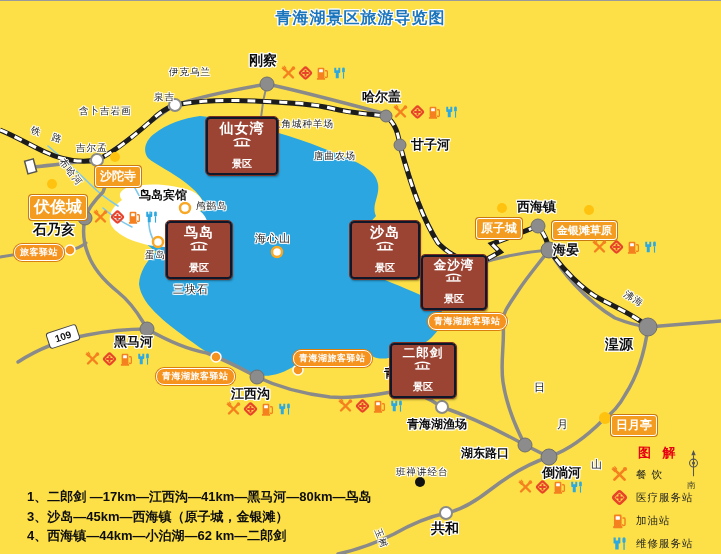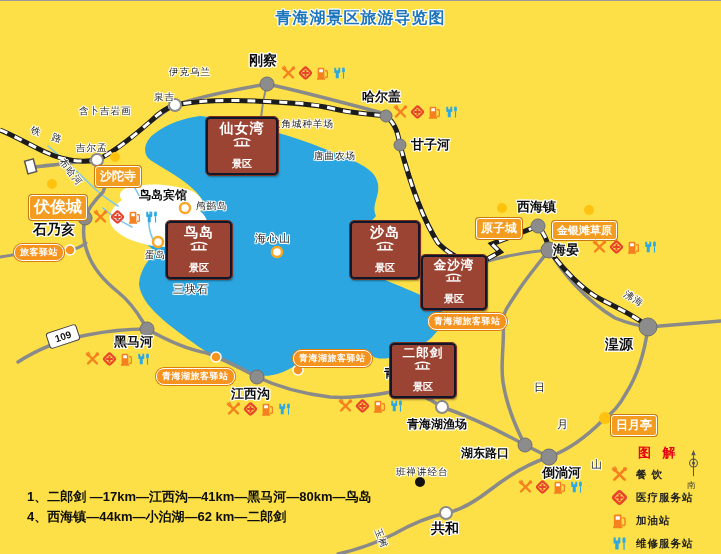--- a/index.html
+++ b/index.html
@@ -28,21 +28,21 @@
                  padding:1px 5px;white-space:nowrap;letter-spacing:0.5px;}
   .icon-row{position:absolute;display:flex;gap:2px;align-items:center;}
   .icon-row svg{width:15px;height:16px;}
   #road-sign-109{position:absolute;left:47px;top:328px;width:30px;height:15px;background:#fff;
                  border:1.5px solid #444;border-radius:3px;transform:rotate(-18deg);
                  font-size:10px;font-weight:bold;color:#111;text-align:center;line-height:15px;}
   #legend-title{position:absolute;left:638px;top:444px;font-size:13px;font-weight:bold;
                 color:#E60012;letter-spacing:4px;}
   .legend-row{position:absolute;display:flex;align-items:center;gap:8px;}
   .legend-row svg{width:17px;height:17px;}
-  .legend-row .lg-label{font-size:10.5px;font-weight:bold;color:#222;letter-spacing:1px;}
+  .legend-row .lg-label{font-size:10.5px;font-weight:normal;color:#222;letter-spacing:1px;}
   #compass{position:absolute;left:687px;top:449px;width:13px;height:30px;}
   #compass-south{position:absolute;left:687px;top:480px;font-size:8.5px;color:#333;}
   #routes{position:absolute;left:27px;top:439px;font-size:13px;font-weight:bold;color:#0d0d0d;
           line-height:19.5px;white-space:nowrap;margin-top:48px;}
   #routes .indent{padding-left:22px;}
   .rot{transform-origin:left top;}
 </style>
 </head>
 <body>
 
@@ -426,15 +426,16 @@
   </div>
   <div class="legend-row" style="left:611px;top:535px">
     <svg>
         <use href="#ic-repair"></use>
       </svg>
     <span class="lg-label">维修服务站</span>
   </div>
 
   <div id="routes">
     <div>1、二郎剑 —17km—江西沟—41km—黑马河—80km—鸟岛</div>
+    <div>3、沙岛—45km—西海镇（原子城，金银滩）</div>
     <div>4、西海镇—44km—小泊湖—62 km—二郎剑</div>
   </div>
 </div>
 
 </body></html>

